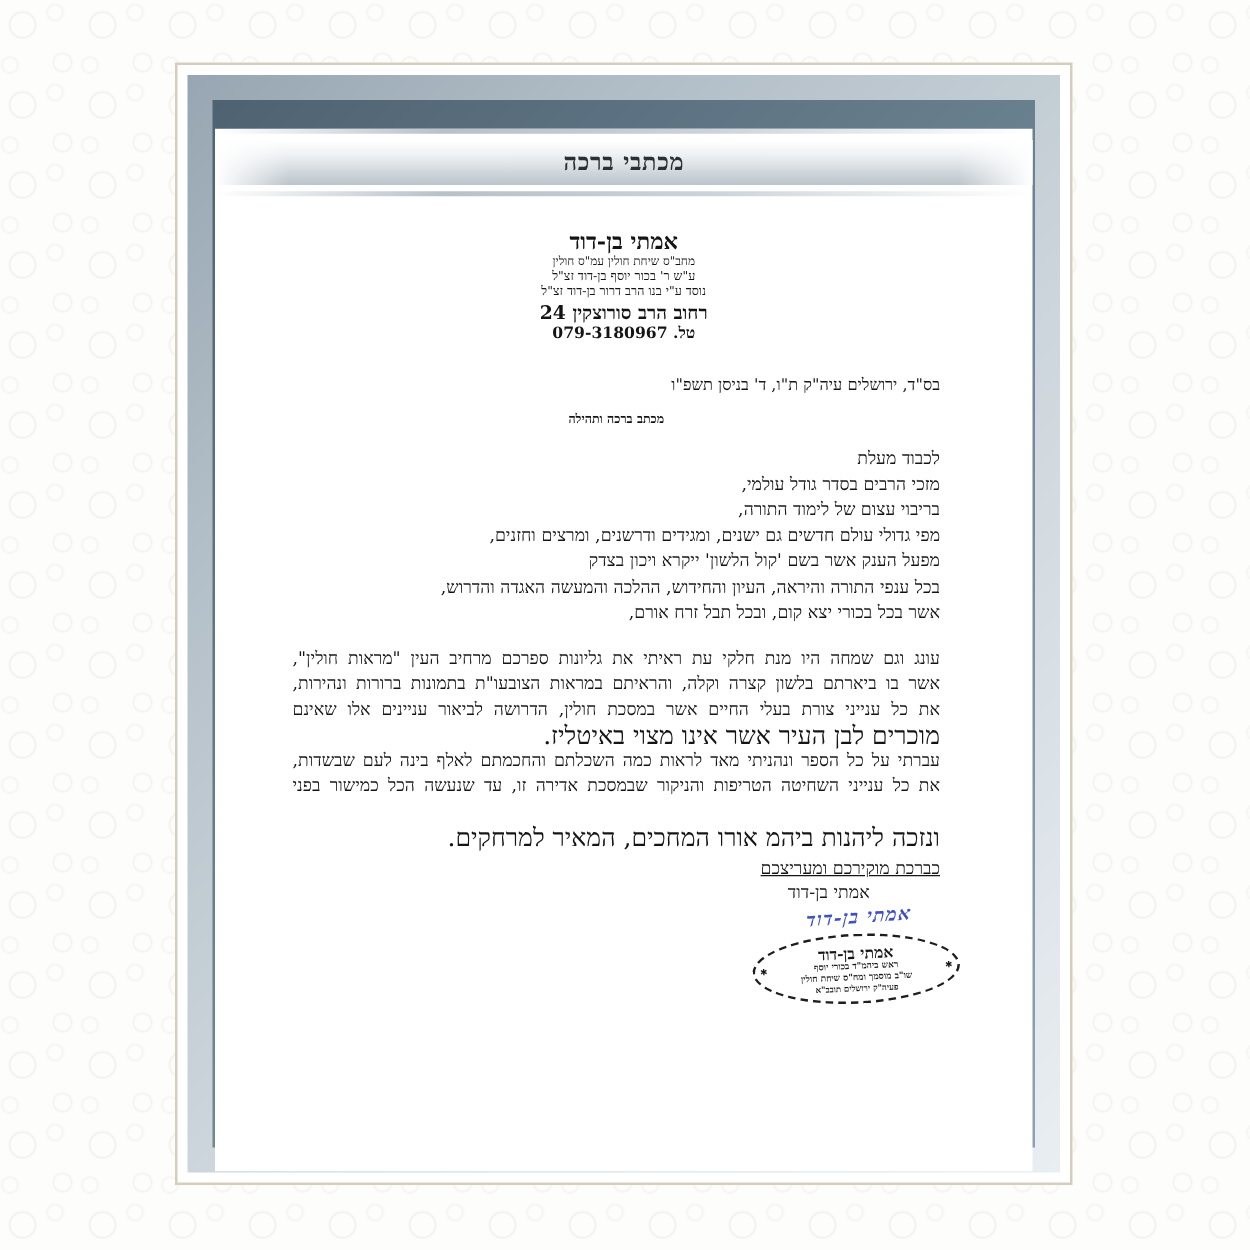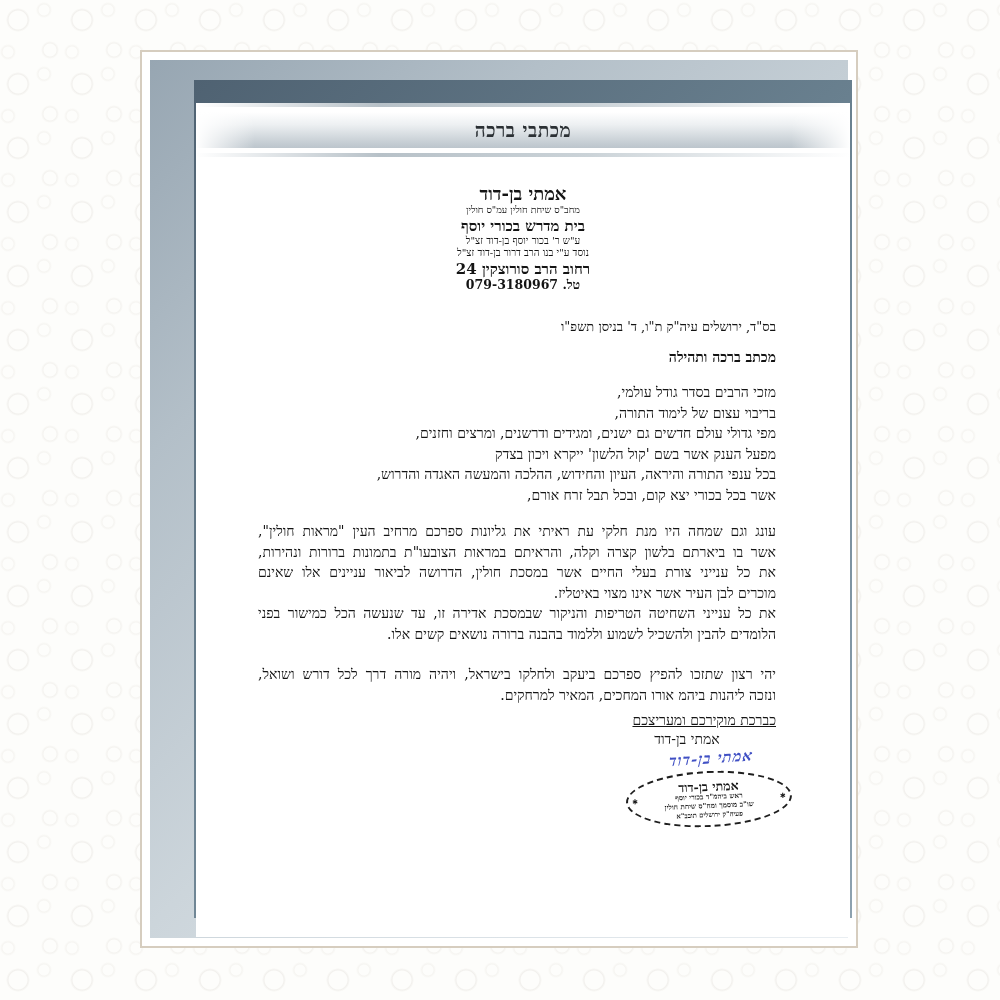--- a/index.html
+++ b/index.html
@@ -19,21 +19,20 @@
     border:2px solid #d6cdbf;background:#ffffff;
   }
   .frame{
     position:absolute;left:8px;top:8px;right:8px;bottom:8px;
     background:linear-gradient(135deg,#97a6b2 0%,#b3bfc8 25%,#ccd5db 55%,#e9eef2 100%);
     padding:20px;box-sizing:border-box;
   }
   .frame-line{
     width:100%;height:100%;box-sizing:border-box;padding:2px;
     background:linear-gradient(135deg,#4f6272 0%,#69808f 45%,#8ea2b0 100%);
-    margin-left:24px;
   }
   .page{
     width:100%;height:100%;background:#ffffff;direction:rtl;color:#141414;
     position:relative;box-sizing:border-box;
   }
   
   .banner{margin-top:21px;}
   .banner-rule{height:4px;background:linear-gradient(90deg,rgba(183,193,200,0) 0%,#b7c1c8 28%,#cbd3d8 60%,rgba(183,193,200,0) 100%);}
   .banner-band{
     height:36px;margin:5px 0;display:flex;align-items:center;justify-content:center;
@@ -46,28 +45,28 @@
   .letterhead{text-align:center;margin-top:27px;line-height:1.15;}
   .lh-name{font-size:18px;font-weight:bold;line-height:20px;}
   .lh-sub{font-size:9.5px;line-height:12px;}
   .lh-inst{font-size:15px;font-weight:bold;line-height:18px;margin-top:1px;}
   .lh-small{font-size:10px;line-height:12.2px;}
   .lh-addr{font-size:15px;font-weight:bold;line-height:16px;margin-top:2px;}
   .lh-phone{font-size:12.5px;font-weight:bold;line-height:16px;}
   
   .content{padding:0 74px 0 62px;}
   .dateline{margin-top:26px;font-size:13px;text-align:right;}
-  .letter-title{margin-top:14px;text-align:right;font-size:14px;font-weight:bold;}
+  .letter-title{margin-top:14px;text-align:center;font-size:10px;font-weight:bold;}
   .salutation{margin-top:16px;}
   .ln{font-size:14px;line-height:20.5px;text-align:right;}
   .para{margin-top:16px;}
   .para.tight{margin-top:0;}
   .para.sp{margin-top:20px;}
   .jl{font-size:14px;line-height:20.5px;text-align:justify;text-align-last:justify;}
-  .jlast{font-size:14px;line-height:20.5px;text-align:right;}
+  .jlast{font-size:20px;line-height:20.5px;text-align:right;}
   
   .sig-block{margin-top:6px;width:178px;margin-left:auto;margin-right:0;text-align:center;}
   .closing1{font-size:14px;line-height:19px;text-align:right;text-decoration:underline;}
   .closing2{font-size:14px;line-height:19px;}
   .handwritten{
     margin-top:2px;color:#4050c4;font-size:15px;font-style:italic;font-weight:bold;
     transform:rotate(-4deg) skewX(-8deg) translateX(24px);letter-spacing:1px;
   }
   .stamp{
     margin:3px auto 0;width:166px;height:56px;border-radius:50%;
@@ -94,54 +93,53 @@
           <div class="banner-rule"></div>
           <div class="banner-band">
             <span class="banner-title">מכתבי ברכה</span>
           </div>
           <div class="banner-rule"></div>
         </div>
 
         <div class="letterhead">
           <div class="lh-name">אמתי בן-דוד</div>
           <div class="lh-sub">מחב"ס שיחת חולין עמ"ס חולין</div>
-          <div class="lh-inst">בית מדרש בכורי יוסף</div>
           <div class="lh-small">ע"ש ר' בכור יוסף בן-דוד זצ"ל</div>
           <div class="lh-small">נוסד ע"י בנו הרב דרור בן-דוד זצ"ל</div>
           <div class="lh-addr">רחוב הרב סורוצקין 24</div>
           <div class="lh-phone">טל. 079-3180967</div>
         </div>
 
         <div class="content">
           <div class="dateline">בס"ד, ירושלים עיה"ק ת"ו, ד' בניסן תשפ"ו</div>
           <div class="letter-title">מכתב ברכה ותהילה</div>
 
           <div class="salutation">
+            <div class="ln">לכבוד מעלת</div>
             <div class="ln">מזכי הרבים בסדר גודל עולמי,</div>
             <div class="ln">בריבוי עצום של לימוד התורה,</div>
             <div class="ln">מפי גדולי עולם חדשים גם ישנים, ומגידים ודרשנים, ומרצים וחזנים,</div>
             <div class="ln">מפעל הענק אשר בשם 'קול הלשון' ייקרא ויכון בצדק</div>
             <div class="ln">בכל ענפי התורה והיראה, העיון והחידוש, ההלכה והמעשה האגדה והדרוש,</div>
             <div class="ln">אשר בכל בכורי יצא קום, ובכל תבל זרח אורם,</div>
           </div>
 
           <div class="para">
             <div class="jl">עונג וגם שמחה היו מנת חלקי עת ראיתי את גליונות ספרכם מרחיב העין "מראות חולין",</div>
             <div class="jl">אשר בו ביארתם בלשון קצרה וקלה, והראיתם במראות הצובעו"ת בתמונות ברורות ונהירות,</div>
             <div class="jl">את כל ענייני צורת בעלי החיים אשר במסכת חולין, הדרושה לביאור עניינים אלו שאינם</div>
             <div class="jlast">מוכרים לבן העיר אשר אינו מצוי באיטליז.</div>
           </div>
 
           <div class="para tight">
+            <div class="jl">עברתי על כל הספר ונהניתי מאד לראות כמה השכלתם והחכמתם לאלף בינה לעם שבשדות,</div>
             <div class="jl">את כל ענייני השחיטה הטריפות והניקור שבמסכת אדירה זו, עד שנעשה הכל כמישור בפני</div>
-            <div class="jlast">הלומדים להבין ולהשכיל לשמוע וללמוד בהבנה ברורה נושאים קשים אלו.</div>
           </div>
 
           <div class="para sp">
-            <div class="jl">יהי רצון שתזכו להפיץ ספרכם ביעקב ולחלקו בישראל, ויהיה מורה דרך לכל דורש ושואל,</div>
             <div class="jlast">ונזכה ליהנות ביהמ אורו המחכים, המאיר למרחקים.</div>
           </div>
 
           <div class="sig-block">
             <div class="closing1">כברכת מוקירכם ומעריצכם</div>
             <div class="closing2">אמתי בן-דוד</div>
             <div class="handwritten">אמתי בן-דוד</div>
             <div class="stamp">
               <span class="stamp-dot left">✱</span>
               <span class="stamp-dot right">✱</span>

